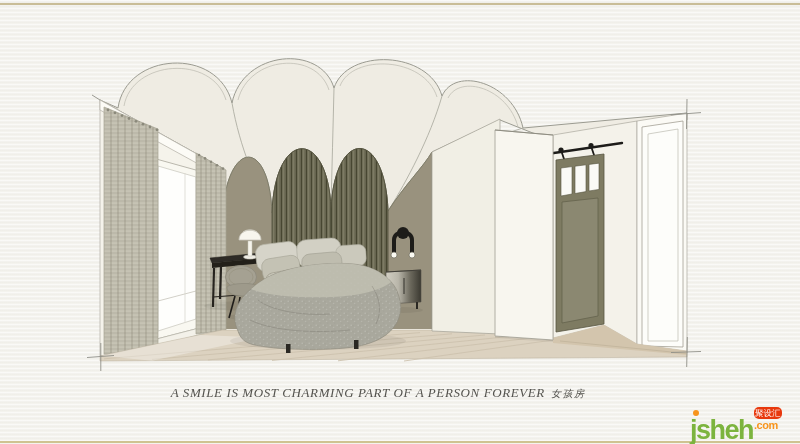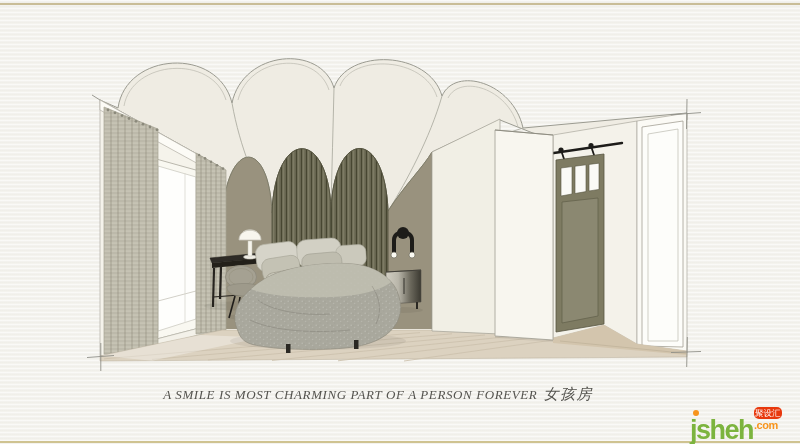--- a/index.html
+++ b/index.html
@@ -67,21 +67,21 @@
   .duvet-fold{stroke:rgba(90,88,78,.25);stroke-width:1;fill:none;}
   .shadow{fill:rgba(0,0,0,.06);}
   .mark{stroke:#8f8f87;stroke-width:.9;fill:none;}
 
   
   .caption{
     position:absolute;top:385px;left:0;width:756px;text-align:center;
     font-family:"Liberation Serif", serif;font-style:italic;
     font-size:13px;letter-spacing:.6px;color:var(--caption_ink,#54534e);
   }
-  .caption .zh{font-size:15px;letter-spacing:1.5px;margin-left:6px;}
+  .caption .zh{font-size:10px;letter-spacing:1.5px;margin-left:6px;}
 
   
   .wm{position:absolute;right:10px;bottom:4px;width:100px;height:34px;text-align:right;}
   .wm-brand{
     position:absolute;left:0;bottom:-4px;line-height:1;
     font-size:27px;font-weight:bold;letter-spacing:-1.5px;
     color:var(--logo_green,#7cb43e);
   }
   .wm-dot{position:absolute;left:3px;top:4px;width:6px;height:6px;border-radius:50%;
     background:var(--logo_orange,#f7941d);}

